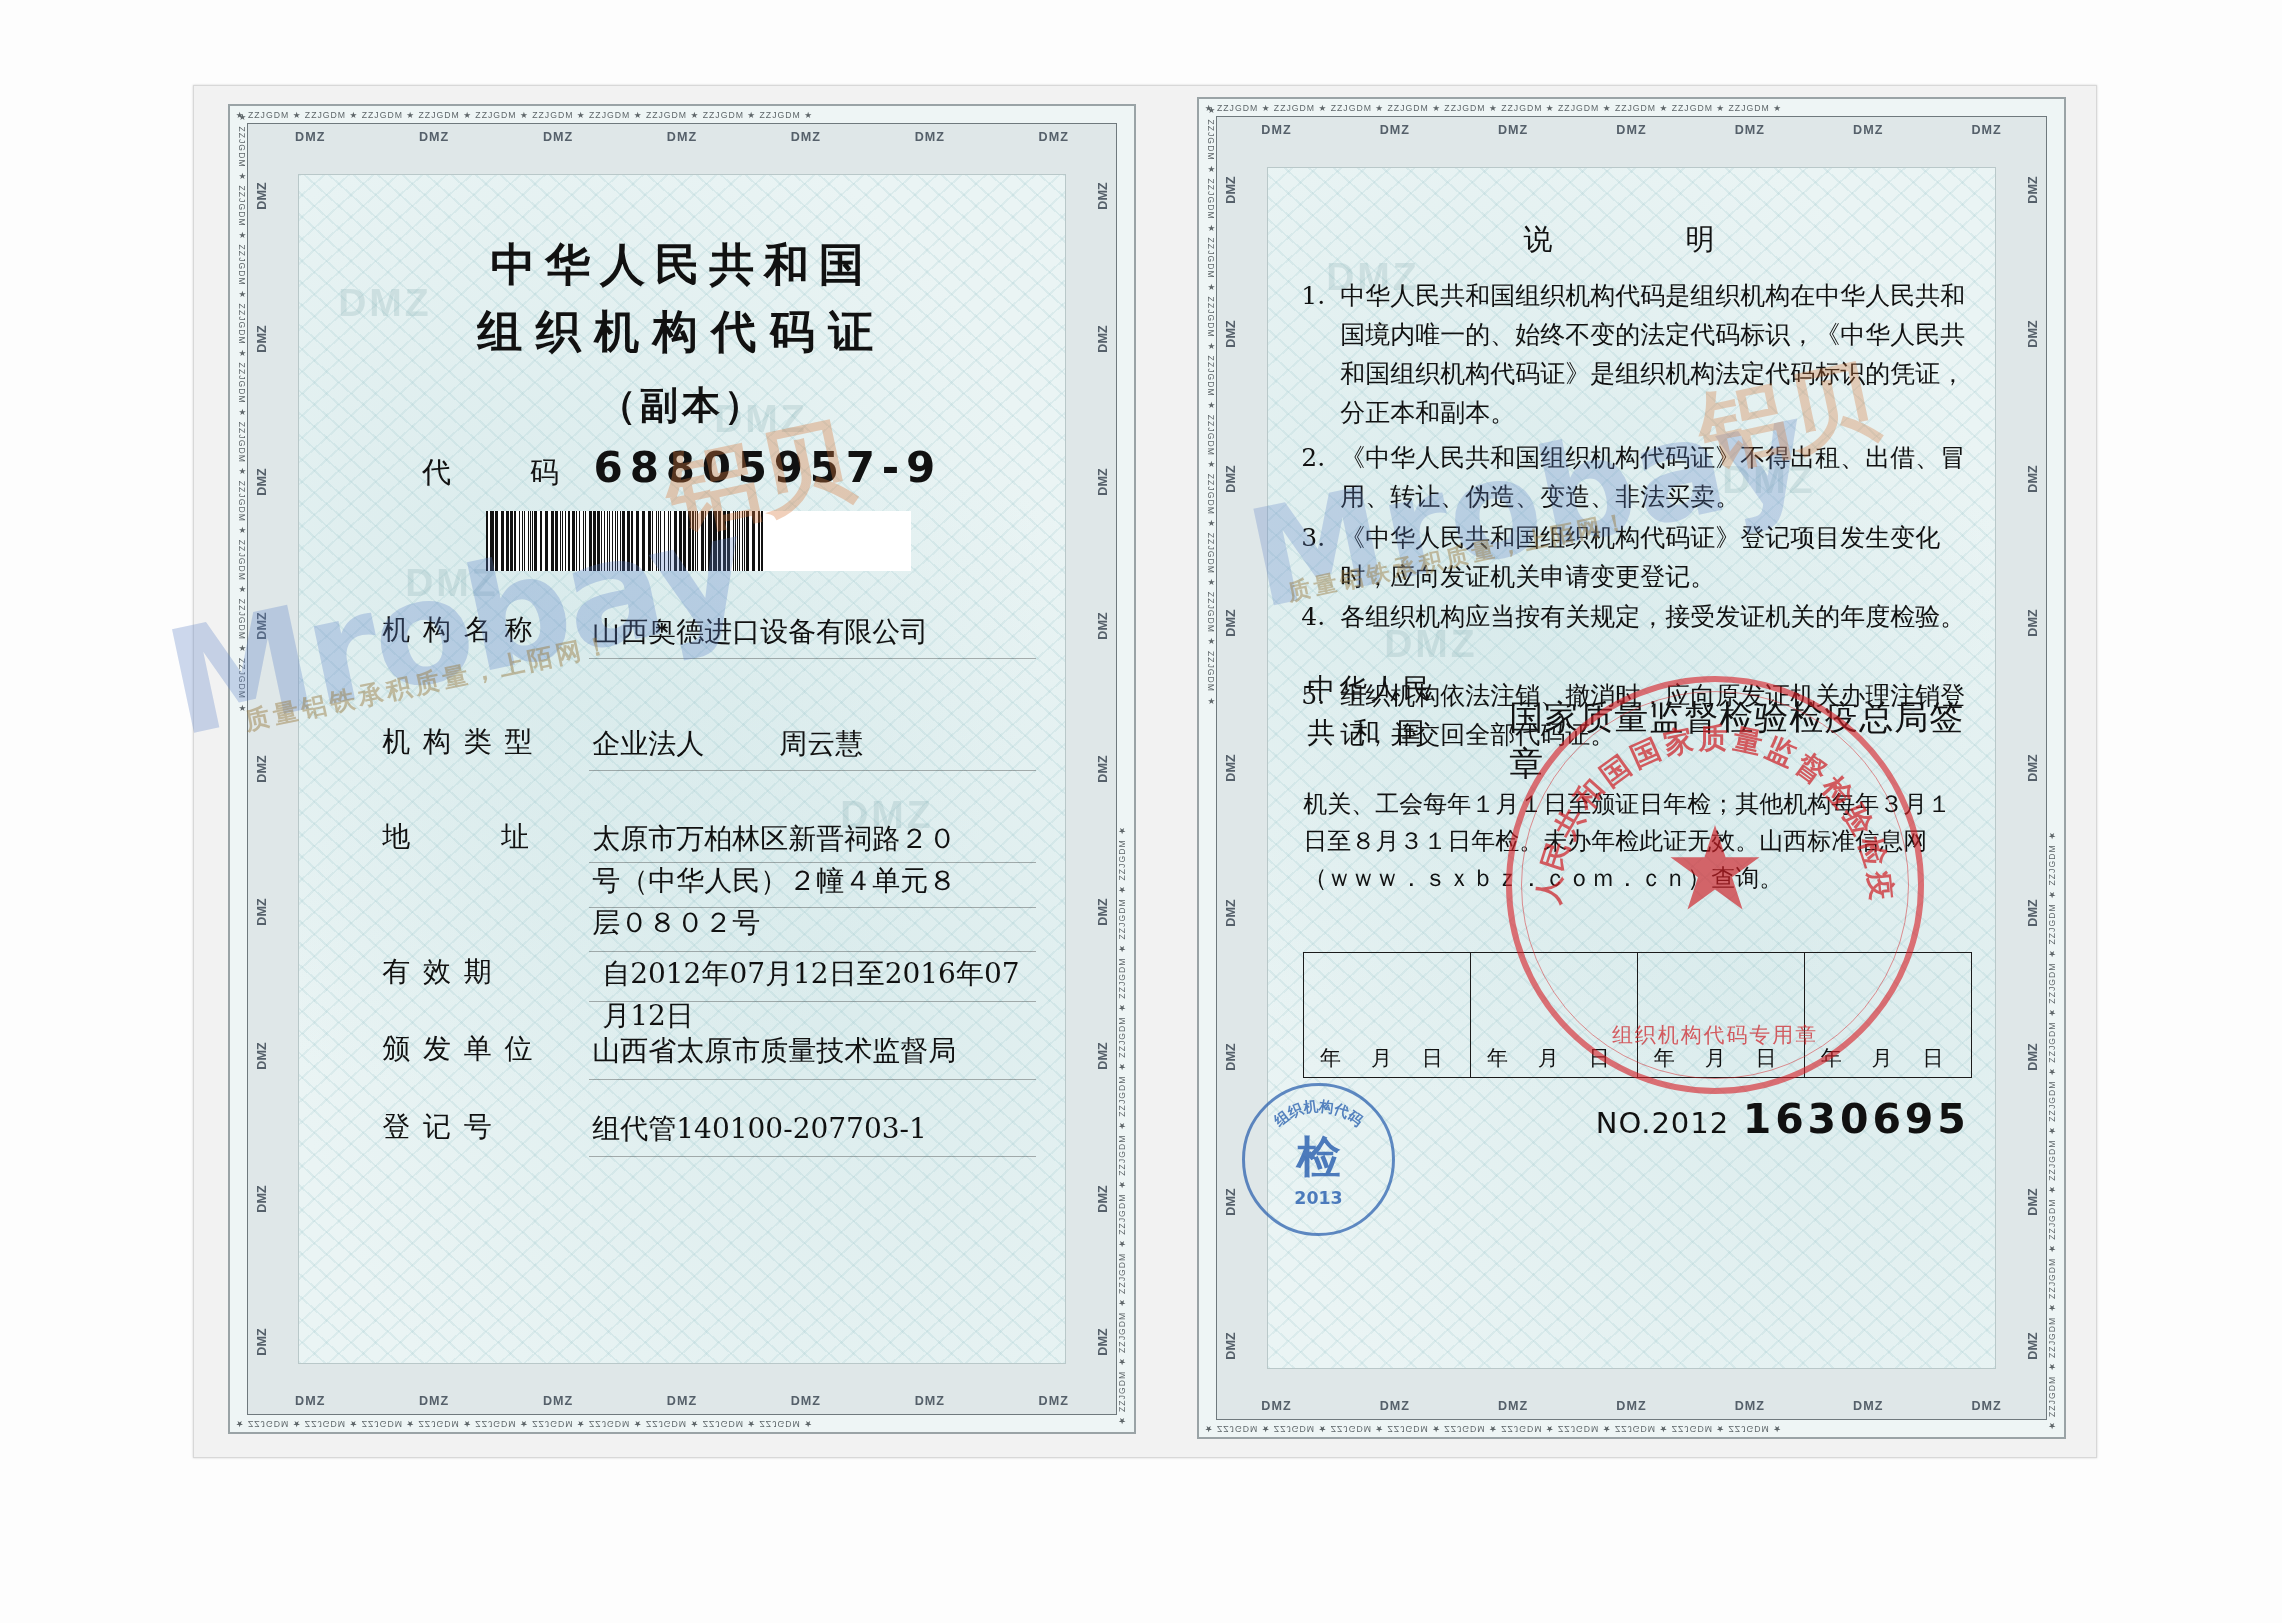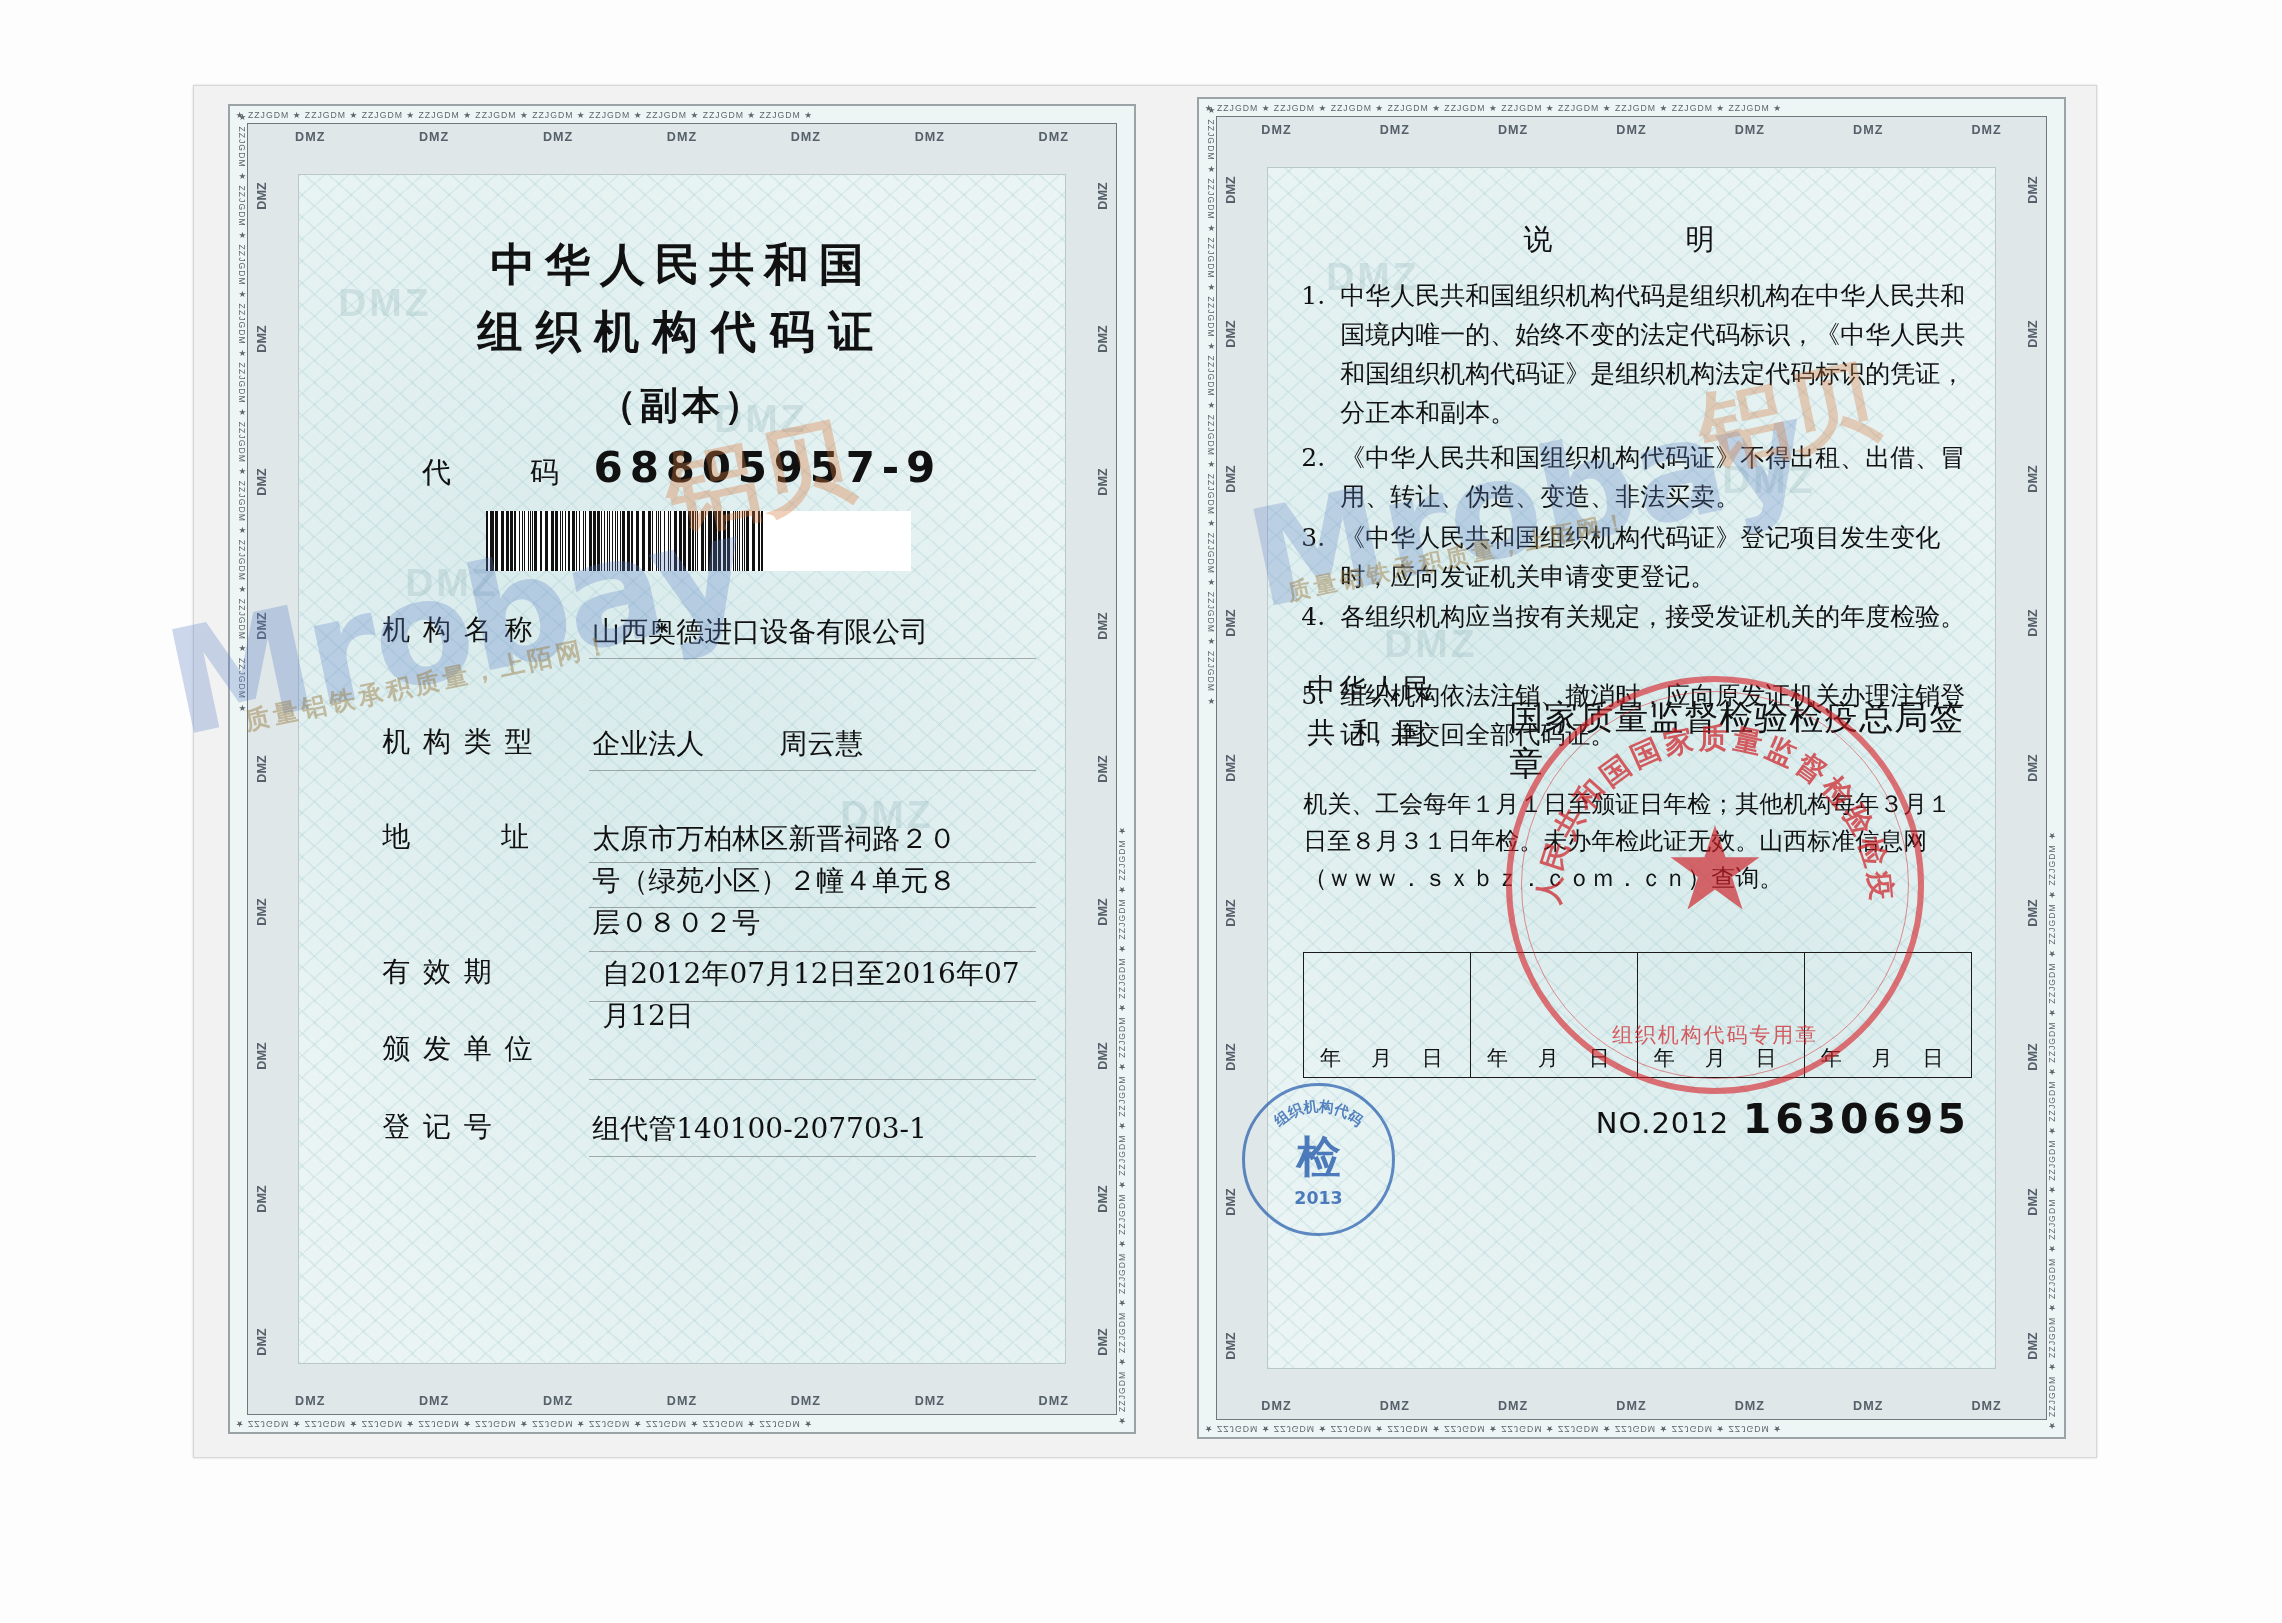--- a/index.html
+++ b/index.html
@@ -192,36 +192,37 @@
           <span class="flabel">机 构 类 型</span>
           <span class="fvalue">企业法人</span>
           <span class="fvalue" style="margin-left:75px;">周云慧</span>
         </div>
         <div class="uline" style="top:595px;"></div>
 
         <div class="frow" style="top:643px;">
           <span class="flabel sp">地　　址</span>
           <span class="fvalue">
             <span style="display:block">太原市万柏林区新晋祠路２０</span>
-            <span style="display:block">号（绿苑小区）２幢４单元８</span>
+            <span style="display:block">号（中华人民）２幢４单元８</span>
             <span style="display:block">层０８０２号</span>
           </span>
         </div>
         <div class="uline" style="top:687px;"></div>
         <div class="uline" style="top:732px;"></div>
         <div class="uline" style="top:776px;"></div>
 
         <div class="frow" style="top:778px;gap:41px;">
           <span class="flabel">有 效 期</span>
           <span class="fvalue">自2012年07月12日至2016年07月12日</span>
         </div>
         <div class="uline" style="top:826px;"></div>
 
         <div class="frow" style="top:855px;">
           <span class="flabel">颁 发 单 位</span>
+          <span class="fvalue">山西省太原市质量技术监督局</span>
         </div>
         <div class="uline" style="top:904px;"></div>
 
         <div class="frow" style="top:933px;">
           <span class="flabel">登 记 号</span>
           <span class="fvalue">组代管140100-207703-1</span>
         </div>
         <div class="uline" style="top:981px;"></div>
       </div>
     </div>

